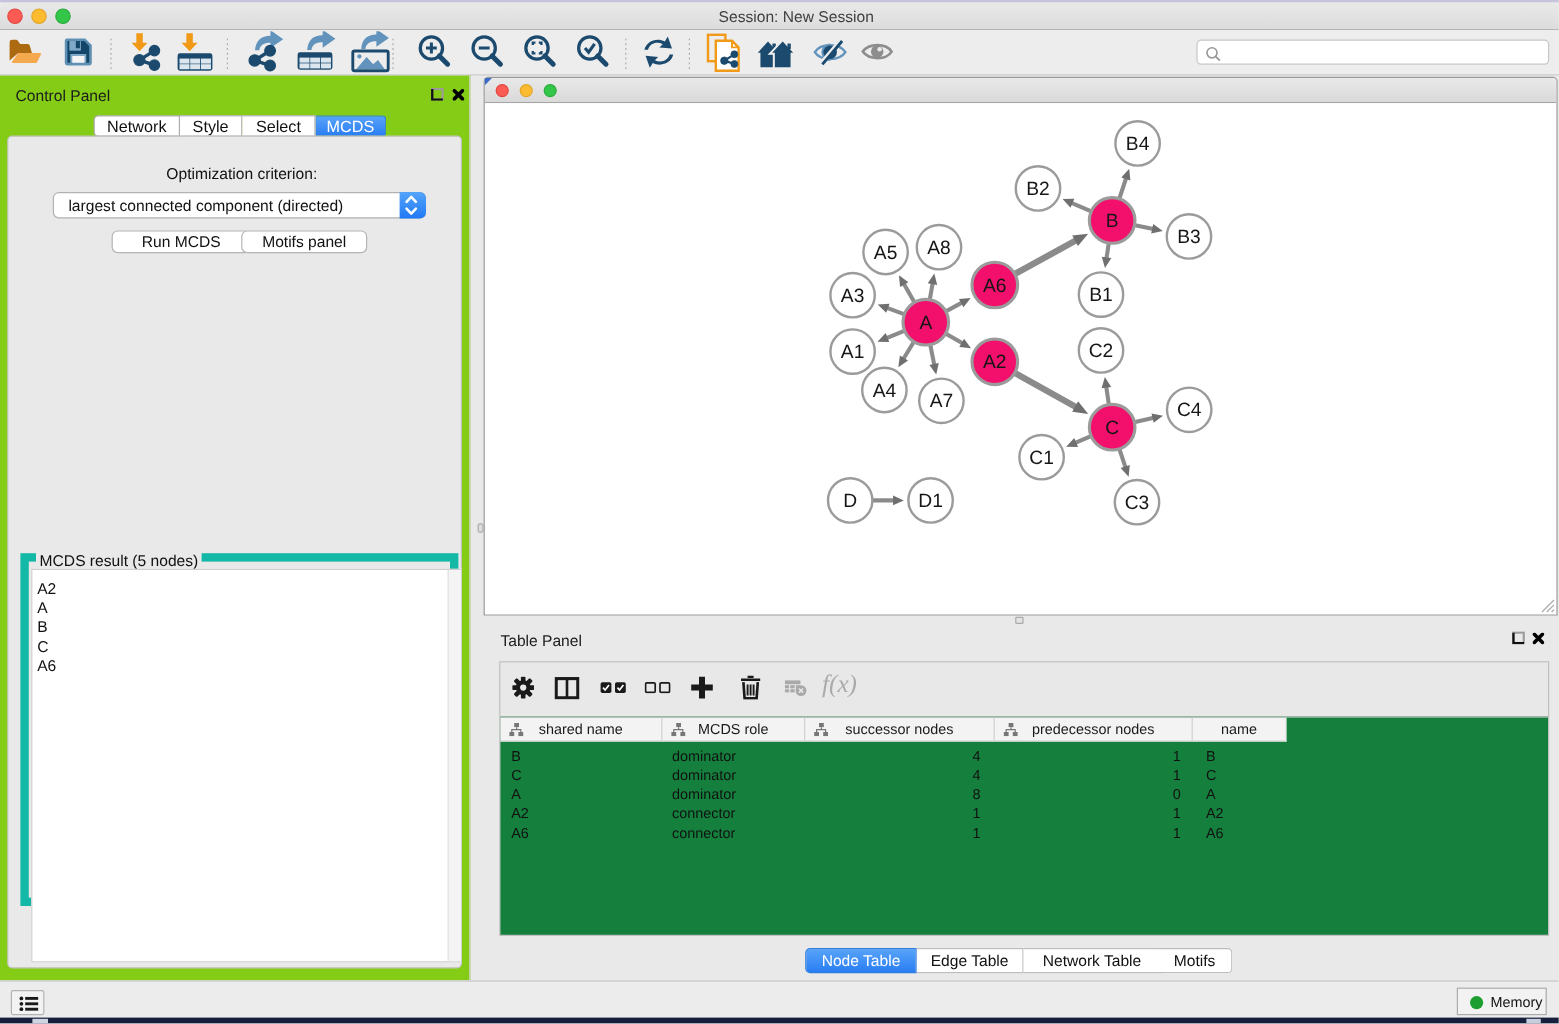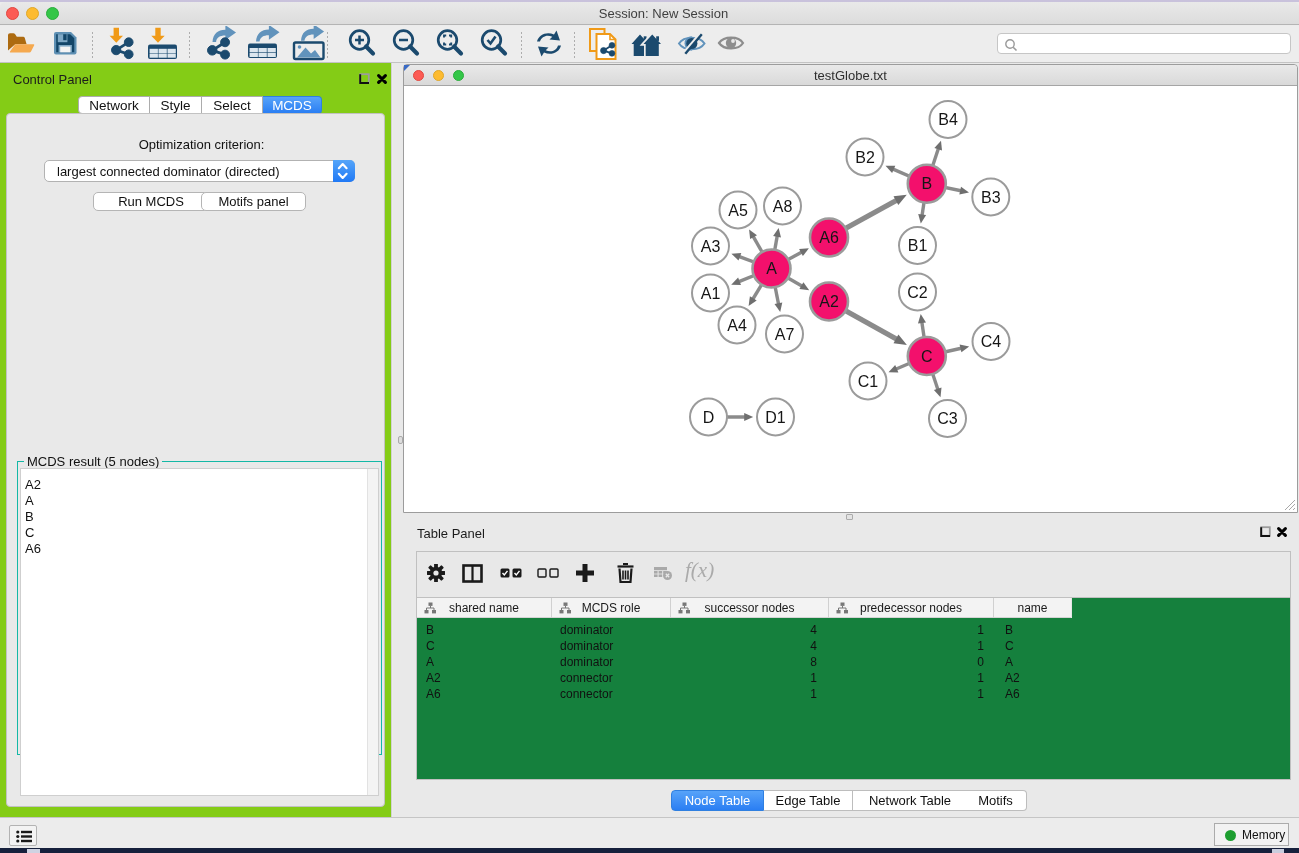--- a/index.html
+++ b/index.html
@@ -24,21 +24,21 @@
   .tabsel { background:linear-gradient(#57a3f9,#2a7ef3); border-color:#2f7fe0; color:#fff; }
   .cpanel { left:6px; top:50px; width:379px; height:694px; background:#e9e9e9;
     border:1px solid #c2c2c2; border-radius:4px; }
   .combo { position:absolute; left:37px; top:46px; width:311px; height:22px; background:#fff;
     border:1px solid #b2b2b2; border-radius:5px; font-size:13px; color:#111; }
   .stepper { position:absolute; right:-1px; top:-1px; width:22px; height:22px;
     background:linear-gradient(#55a5f9,#2079f5); border-radius:0 5px 5px 0; }
   .btn { position:absolute; height:19px; background:#fff; border:1px solid #b5b5b5; border-radius:5px;
     font-size:13px; color:#111; text-align:center; line-height:17px; }
   .groupbox { position:absolute; left:10px; top:347px; width:365px; height:294px;
-    border:1px solid #14b8a6; }
+    border:7px solid #14b8a6; }
   .grouptitle { position:absolute; left:6px; top:-8px; background:#e9e9e9; padding:0 3px;
     font-size:13px; color:#111; }
   .mlist { position:absolute; left:2px; top:6px; width:359px; height:328px; background:#fff;
     border:1px solid #cfcfcf; font-size:13px; color:#111; }
   .scrolltrack { position:absolute; right:0; top:0; width:11px; height:100%;
     background:#f4f4f4; border-left:1px solid #e2e2e2; }
   
   .netwin { left:403px; top:64px; width:895px; height:449px; background:#fff;
     border:1px solid #9c9c9c; border-radius:4px 4px 0 0; }
   .nettitle { left:0; top:0; width:100%; height:21px; background:linear-gradient(#e9e9e9,#d9d9d9);
@@ -181,21 +181,21 @@
 
   <div class="abs tabrow" style="left:0;top:33px;width:392px;height:18px;">
     <div class="tab" style="left:78px;width:72px;border-radius:4px 0 0 4px;text-align:center;">Network</div>
     <div class="tab" style="left:150px;width:52px;border-left:none;">Style</div>
     <div class="tab" style="left:202px;width:61px;border-left:none;">Select</div>
     <div class="tab tabsel" style="left:263px;width:59px;border-left:none;border-radius:0 4px 4px 0;">MCDS</div>
   </div>
   <div class="abs cpanel">
     <div style="position:absolute;left:6px;top:23px;width:100%;text-align:center;font-size:13px;color:#111;">Optimization criterion:</div>
     <div class="combo">
-      <div style="position:absolute;left:12px;top:3px;">largest connected dominator (directed)</div>
+      <div style="position:absolute;left:12px;top:3px;">largest connected component (directed)</div>
       <div class="stepper"><svg width="22" height="22" viewBox="0 0 22 22">
 <path d="M5.8 8.2 L9.7 4 L13.6 8.2" stroke="#fff" stroke-width="2.1" fill="none" stroke-linecap="round" stroke-linejoin="round"></path>
 <path d="M5.8 13.8 L9.7 18 L13.6 13.8" stroke="#fff" stroke-width="2.1" fill="none" stroke-linecap="round" stroke-linejoin="round"></path>
           </svg></div>
     </div>
     <div class="btn" style="left:86px;top:78px;width:116px;">Run MCDS</div>
     <div class="btn" style="left:194px;top:78px;width:105px;">Motifs panel</div>
     <div class="groupbox">
       <div class="grouptitle">MCDS result (5 nodes)</div>
       <div class="mlist">
@@ -205,21 +205,20 @@
     </div>
   </div>
 </div>
 
 <div class="abs" style="left:393px;top:63px;width:906px;height:754px;background:#e9e9e9;"></div>
 <div class="abs netwin">
   <div class="abs nettitle">
     <div class="nlight" style="left:9px;background:#fc5b54;border:0.5px solid #e2473f;"></div>
     <div class="nlight" style="left:29px;background:#fdbb30;border:0.5px solid #e0a728;"></div>
     <div class="nlight" style="left:49px;background:#34c648;border:0.5px solid #2aad3c;"></div>
-    <div style="position:absolute;left:0;top:3px;width:100%;text-align:center;font-size:13px;color:#2e2e2e;">testGlobe.txt</div>
   </div>
   <svg style="position:absolute;left:0;top:22px;" width="893" height="426" viewBox="404 87 893 426" font-family="Liberation Sans, sans-serif">
 <line x1="771.5" y1="268.5" x2="752.6" y2="235.4" stroke="#8b8b8b" stroke-width="3.4"></line>
 <polygon points="749.1,229.4 757.0,235.2 750.1,239.1" fill="#6f6f6f"></polygon>
 <line x1="771.5" y1="268.5" x2="777.4" y2="234.9" stroke="#8b8b8b" stroke-width="3.4"></line>
 <polygon points="778.6,228.0 781.0,237.5 773.1,236.1" fill="#6f6f6f"></polygon>
 <line x1="771.5" y1="268.5" x2="738.0" y2="256.1" stroke="#8b8b8b" stroke-width="3.4"></line>
 <polygon points="731.4,253.7 741.3,253.1 738.5,260.6" fill="#6f6f6f"></polygon>
 <line x1="771.5" y1="268.5" x2="737.7" y2="282.1" stroke="#8b8b8b" stroke-width="3.4"></line>
 <polygon points="731.2,284.7 738.1,277.6 741.0,285.0" fill="#6f6f6f"></polygon>

